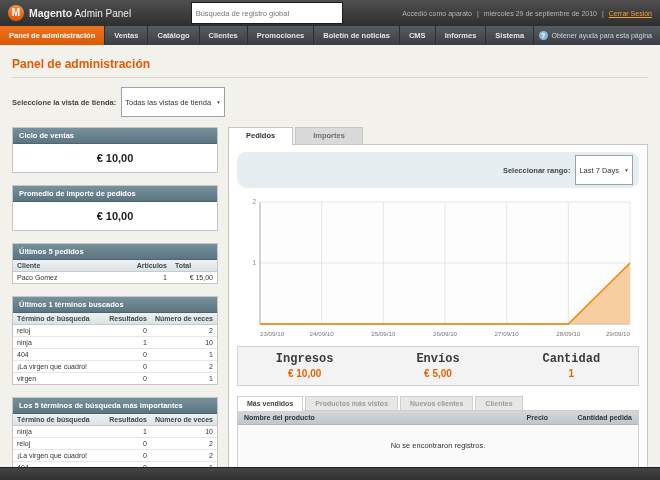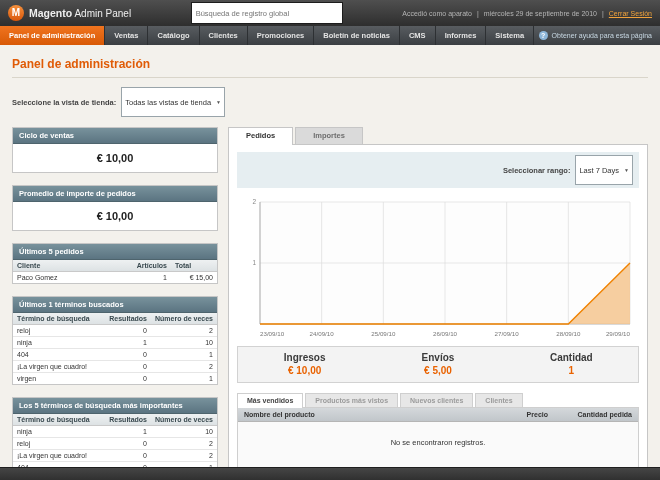--- a/index.html
+++ b/index.html
@@ -66,28 +66,28 @@
   .w-sm { width:34px; } .w-md { width:46px; }
   
   .dash-tabs { display:flex; gap:2px; position:relative; z-index:2; }
   .dtab { font-size:7.5px; font-weight:bold; padding:3px 17px 4px;
     border:1px solid #c6c6c6; border-bottom:none; background:#dadada;
     color:#6e6e6e; cursor:pointer; }
   .dtab.active { background:#fff; color:#333; margin-bottom:-1px; padding-bottom:5px; }
   .dash-panel { border:1px solid #c6c6c6; background:#fff; position:relative; z-index:1; }
   .range-row { display:flex; justify-content:flex-end; align-items:center; gap:5px;
     background:#e6eef1; margin:7px 8px 0; padding:3px 6px; font-size:7.5px;
-    font-weight:bold; color:#444; }
+    font-weight:bold; color:#444;border-radius:9px; }
   .chart-wrap { padding:4px 8px 0; }
   .chart-wrap svg { display:block; width:100%; height:148px;
     font-family:"Liberation Sans", sans-serif; }
   .stats-row { display:flex; margin:6px 8px 8px; background:#f3f3f3;
     border:1px solid #d2d2d2; }
   .stat { flex:1; text-align:center; padding:5px 0 6px; }
-  .stat-label { font-size:10px; font-weight:bold; color:#3a3a3a; }
+  .stat-label { font-size:12px; font-weight:bold; color:#3a3a3a;font-family:Liberation Mono, monospace; }
   .stat-value { font-size:10px; font-weight:bold; color:#e96200; margin-top:2px; }
   .sub-tabs { display:flex; gap:2px; margin:10px 8px 0; position:relative; z-index:2; }
   .stab { font-size:7px; font-weight:bold; padding:3px 9px; border:1px solid #cfcfcf;
     border-bottom:none; background:#e7e7e7; color:#9b9b9b; cursor:pointer;
     white-space:nowrap; }
   .stab.active { background:#fff; color:#444; margin-bottom:-1px; padding-bottom:4px; }
   .products-wrap { margin:0 8px 10px; border:1px solid #cfcfcf; position:relative; z-index:1; }
   .products-table { width:100%; border-collapse:collapse; font-size:7px; }
   .products-table th { background:linear-gradient(#d4d8db,#c1c6ca); text-align:left;
     padding:3px 6px; color:#333; border-bottom:1px solid #b5b5b5; white-space:nowrap; }

